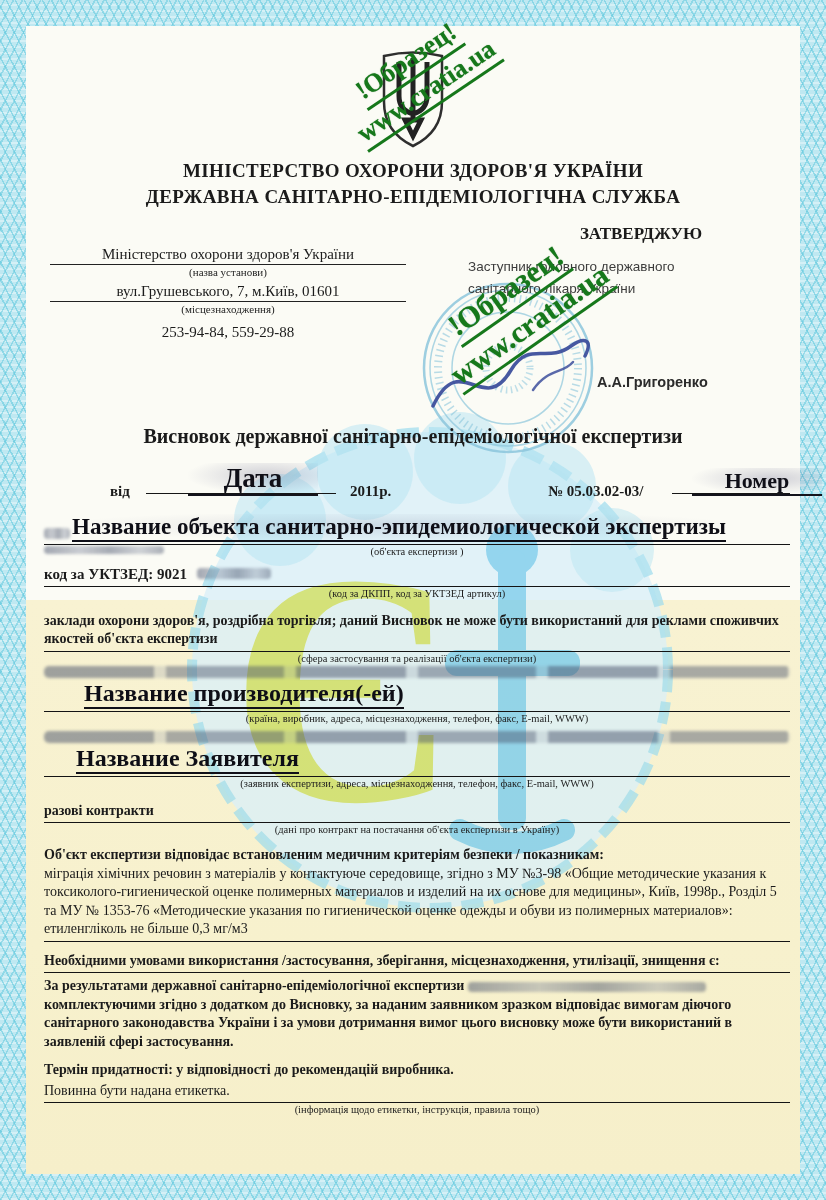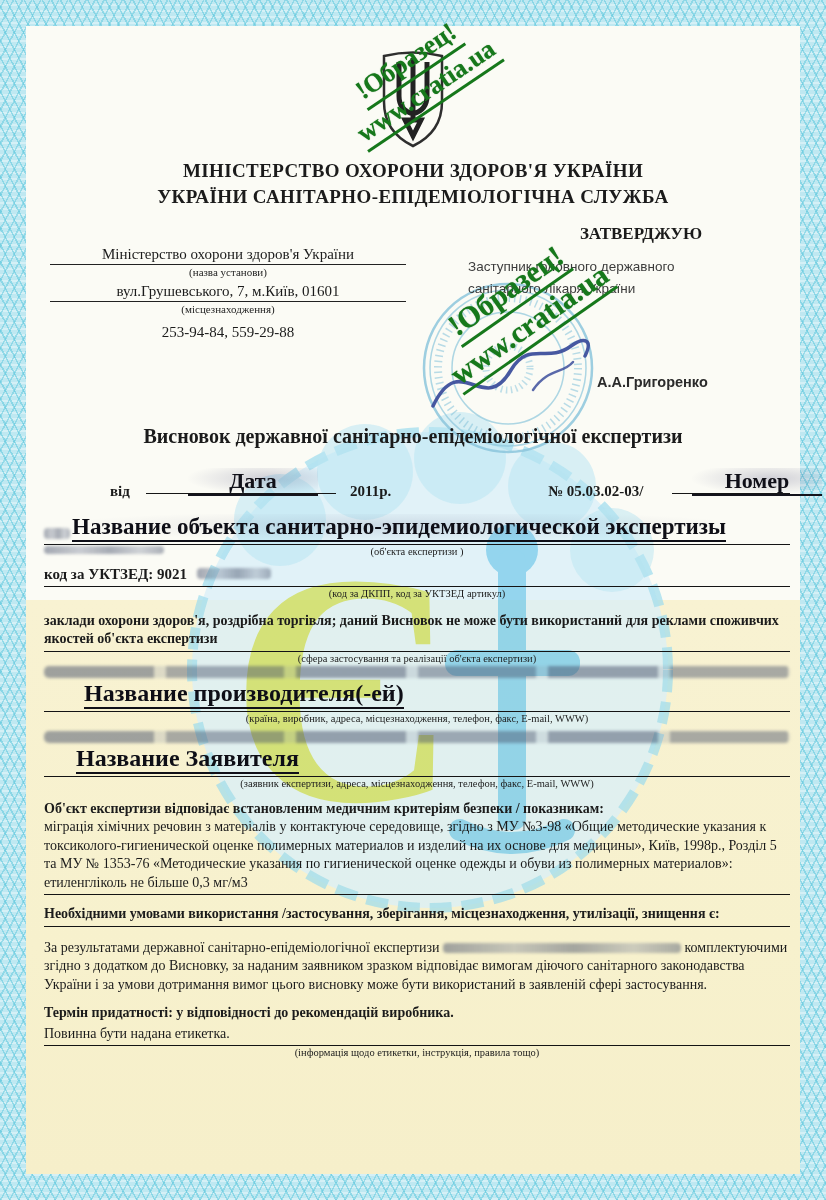--- a/index.html
+++ b/index.html
@@ -36,21 +36,21 @@
       font-size:13.5px; line-height:22px; color:#3c3c3c;}
   .approver-name{left:597px; top:374px; font-family:"Liberation Sans",sans-serif; font-weight:bold; font-size:14.5px; color:#2b2b2b;}
   .doc-title{left:0; right:0; top:425px; text-align:center; font-weight:bold; font-size:20px;}
 
   .date-row{left:110px; top:458px; width:680px; height:48px;}
   .dr{position:absolute; bottom:6px; font-weight:bold; font-size:15px;text-align:center;}
   .ln{position:absolute; bottom:12px; border-bottom:1.6px solid #161616;}
   .overlay{font-weight:bold; font-family:"Liberation Serif",serif; color:#101018;
       border-bottom:2.5px solid #14141c; text-align:center;
       background:radial-gradient(ellipse at 60% 40%, rgba(95,95,135,.28), rgba(95,95,135,0) 72%);}
-  .ov-date{position:absolute; left:78px; bottom:10px; width:130px; font-size:22px;}
+  .ov-date{position:absolute; left:78px; bottom:10px; width:130px; font-size:27px;}
   .ov-num{position:absolute; left:582px; bottom:10px; width:130px; font-size:22px;}
 
   .main{left:44px; top:514px; width:746px; z-index:6; font-size:14px; line-height:18.5px;}
   .main p{margin:0;}
   .b{font-weight:bold;}
   .rule{border-top:1.6px solid #141414; margin-top:2px;}
   .cap{text-align:center; font-size:10.5px; line-height:13px; color:#1d1d1d;}
   .big-ov{display:inline-block; font-size:23px; font-weight:bold; line-height:26px;
       border-bottom:2.5px solid #101018; margin-left:28px; color:#0e0e16;
       background:radial-gradient(ellipse at 50% 45%, rgba(100,100,135,.16), rgba(100,100,135,0) 75%);}
@@ -108,21 +108,21 @@
     <span>!Образец!</span><br>
     <span>www.cratia.ua</span>
   </div>
   <div class="wm wm-mid">
     <span>!Образец!</span><br>
     <span>www.cratia.ua</span>
   </div>
 
   <div class="z ministry">
     <div>МІНІСТЕРСТВО ОХОРОНИ ЗДОРОВ'Я УКРАЇНИ</div>
-    <div>УКРАЇНИ САНІТАРНО-ЕПІДЕМІОЛОГІЧНА СЛУЖБА</div>
+    <div>ДЕРЖАВНА САНІТАРНО-ЕПІДЕМІОЛОГІЧНА СЛУЖБА</div>
   </div>
   <div class="z approve">ЗАТВЕРДЖУЮ</div>
 
   <div class="z issuer">
     <span class="val">Міністерство охорони здоров'я України</span>
     <div class="cap">(назва установи)</div>
     <span class="val">вул.Грушевського, 7,  м.Київ, 01601</span>
     <div class="cap">(місцезнаходження)</div>
     <div class="phones">253-94-84, 559-29-88</div>
   </div>
@@ -174,33 +174,38 @@
       <div class="cap">(країна, виробник, адреса,  місцезнаходження,  телефон, факс, E-mail, WWW)</div>
     </div>
 
     <div class="sect" style="margin-top:6px;">
       <div class="rdt-row"></div>
       <span class="med-ov" style="margin-left:32px;">Название Заявителя</span>
       <div class="rule"></div>
       <div class="cap">(заявник експертизи, адреса,  місцезнаходження,  телефон, факс, E-mail, WWW)</div>
     </div>
 
+    <div class="sect" style="margin-top:12px;">
+      <p class="b">разові контракти</p>
+      <div class="rule"></div>
+      <div class="cap">(дані про контракт на постачання об'єкта експертизи в Україну)</div>
+    </div>
 
     <div class="sect" style="margin-top:10px;">
       <p class="b">Об'єкт експертизи  відповідає  встановленим  медичним  критеріям безпеки / показникам:</p>
       <p>міграція хімічних речовин з матеріалів у контактуюче середовище, згідно з МУ №3-98 «Общие методические указания к токсиколого-гигиенической оценке полимерных материалов и изделий на их основе для медицины», Київ, 1998р., Розділ 5 та МУ № 1353-76 «Методические указания по гигиенической оценке одежды и обуви из полимерных материалов»: етиленгліколь не більше 0,3 мг/м3</p>
       <div class="rule"></div>
     </div>
 
     <div class="sect" style="margin-top:10px;">
       <p class="b">Необхідними умовами  використання /застосування, зберігання, місцезнаходження, утилізації, знищення є:</p>
       <div class="rule"></div>
     </div>
 
-    <div class="sect" style="margin-top:12px;">
+    <div class="sect" style="margin-top:4px;font-weight:bold;">
       <p>
         <span>За результатами державної санітарно-епідеміологічної експертизи</span>
         <span class="rdt" style="width:238px; height:10px;"></span>
         <span>комплектуючими згідно з додатком до Висновку,  за наданим заявником зразком відповідає вимогам діючого санітарного законодавства України і за умови дотримання вимог цього висновку  може бути використаний в заявленій сфері застосування.</span>
       </p>
     </div>
 
     <div class="sect" style="margin-top:10px;">
       <p class="b">Термін придатності: у відповідності до рекомендацій виробника.</p>
     </div>

